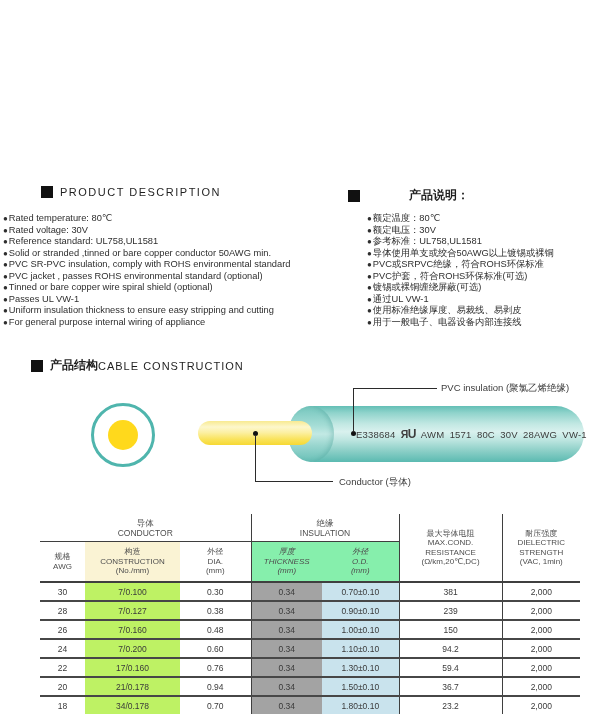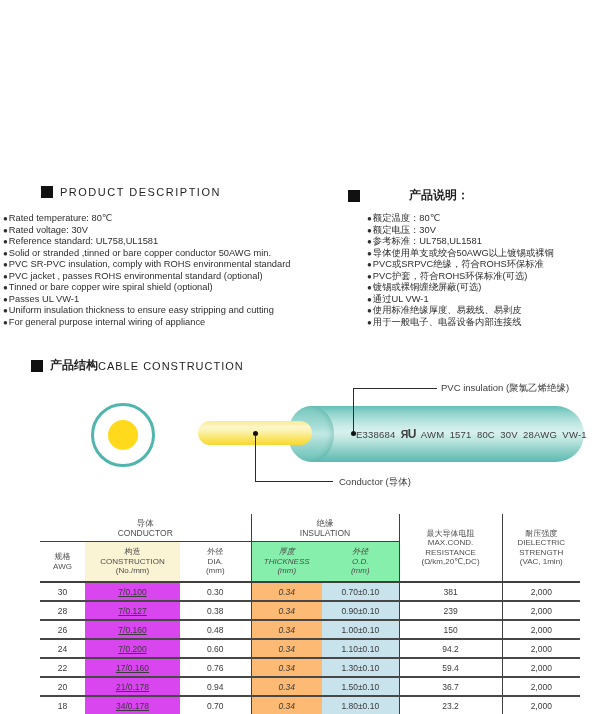--- a/index.html
+++ b/index.html
@@ -46,22 +46,22 @@
   table.spec{border-collapse:collapse;table-layout:fixed;width:540px;left:40px;top:514px;position:absolute;}
   table.spec th,table.spec td{padding:0;margin:6px;text-align:center;vertical-align:middle;font-weight:normal;}
   .ghead{font-size:8.5px;line-height:10px;color:#4e4e4e;height:27px;border-bottom:1.5px solid #3f3f3f;}
   .bigcell{font-size:8px;line-height:9.5px;color:#4e4e4e;}
   .subhead{font-size:8px;line-height:9.5px;color:#4e4e4e;height:39px;}
   tr.sub th{border-bottom:2px solid #3f3f3f;}
   .v-edge{border-left:1.5px solid #3f3f3f;}
   .bg-cream{background:#faf3d4;}
   .bg-blue{background:#86efac;font-style:italic;}
   tbody.rows td{font-size:8.5px;color:#3a3a3a;height:17px;border-bottom:2px solid #474747;}
-  tbody.rows td:nth-child(2){background:#d946ef;text-decoration:underline;}
-  tbody.rows td:nth-child(4){background:#fdba74;border-left:1.5px solid #3f3f3f;font-style:italic;}
+  tbody.rows td:nth-child(2){background:#bef264;}
+  tbody.rows td:nth-child(4){background:#a3a3a3;border-left:1.5px solid #3f3f3f;}
   tbody.rows td:nth-child(5){background:#c9e3ed;}
   tbody.rows td:nth-child(6){border-left:1.5px solid #3f3f3f;}
   tbody.rows td:nth-child(7){border-left:1.5px solid #3f3f3f;}
 </style>
 </head>
 <body>
 
 <div class="abs sec-header" style="left:28px;top:186px;padding-left:13px;">
   <div class="sq"></div>
   <span class="sec-title-en">PRODUCT  DESCRIPTION</span>

